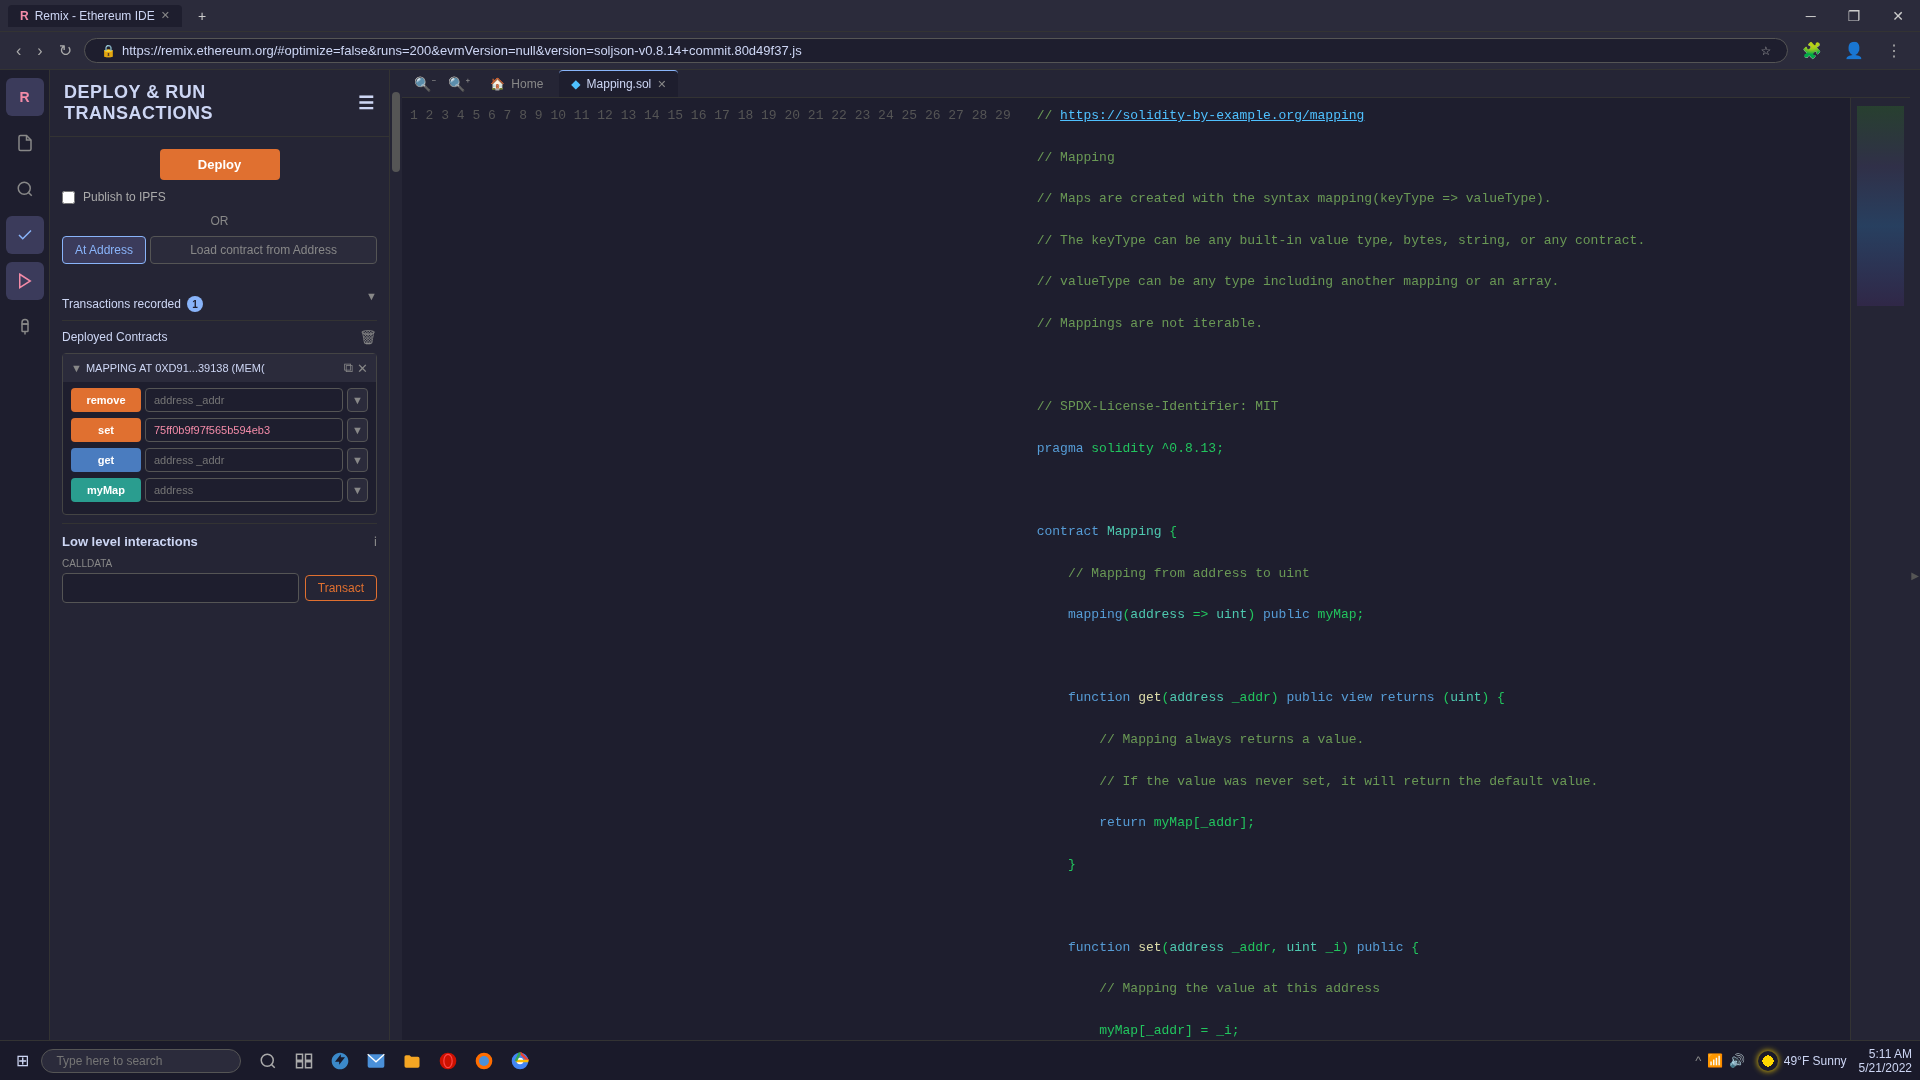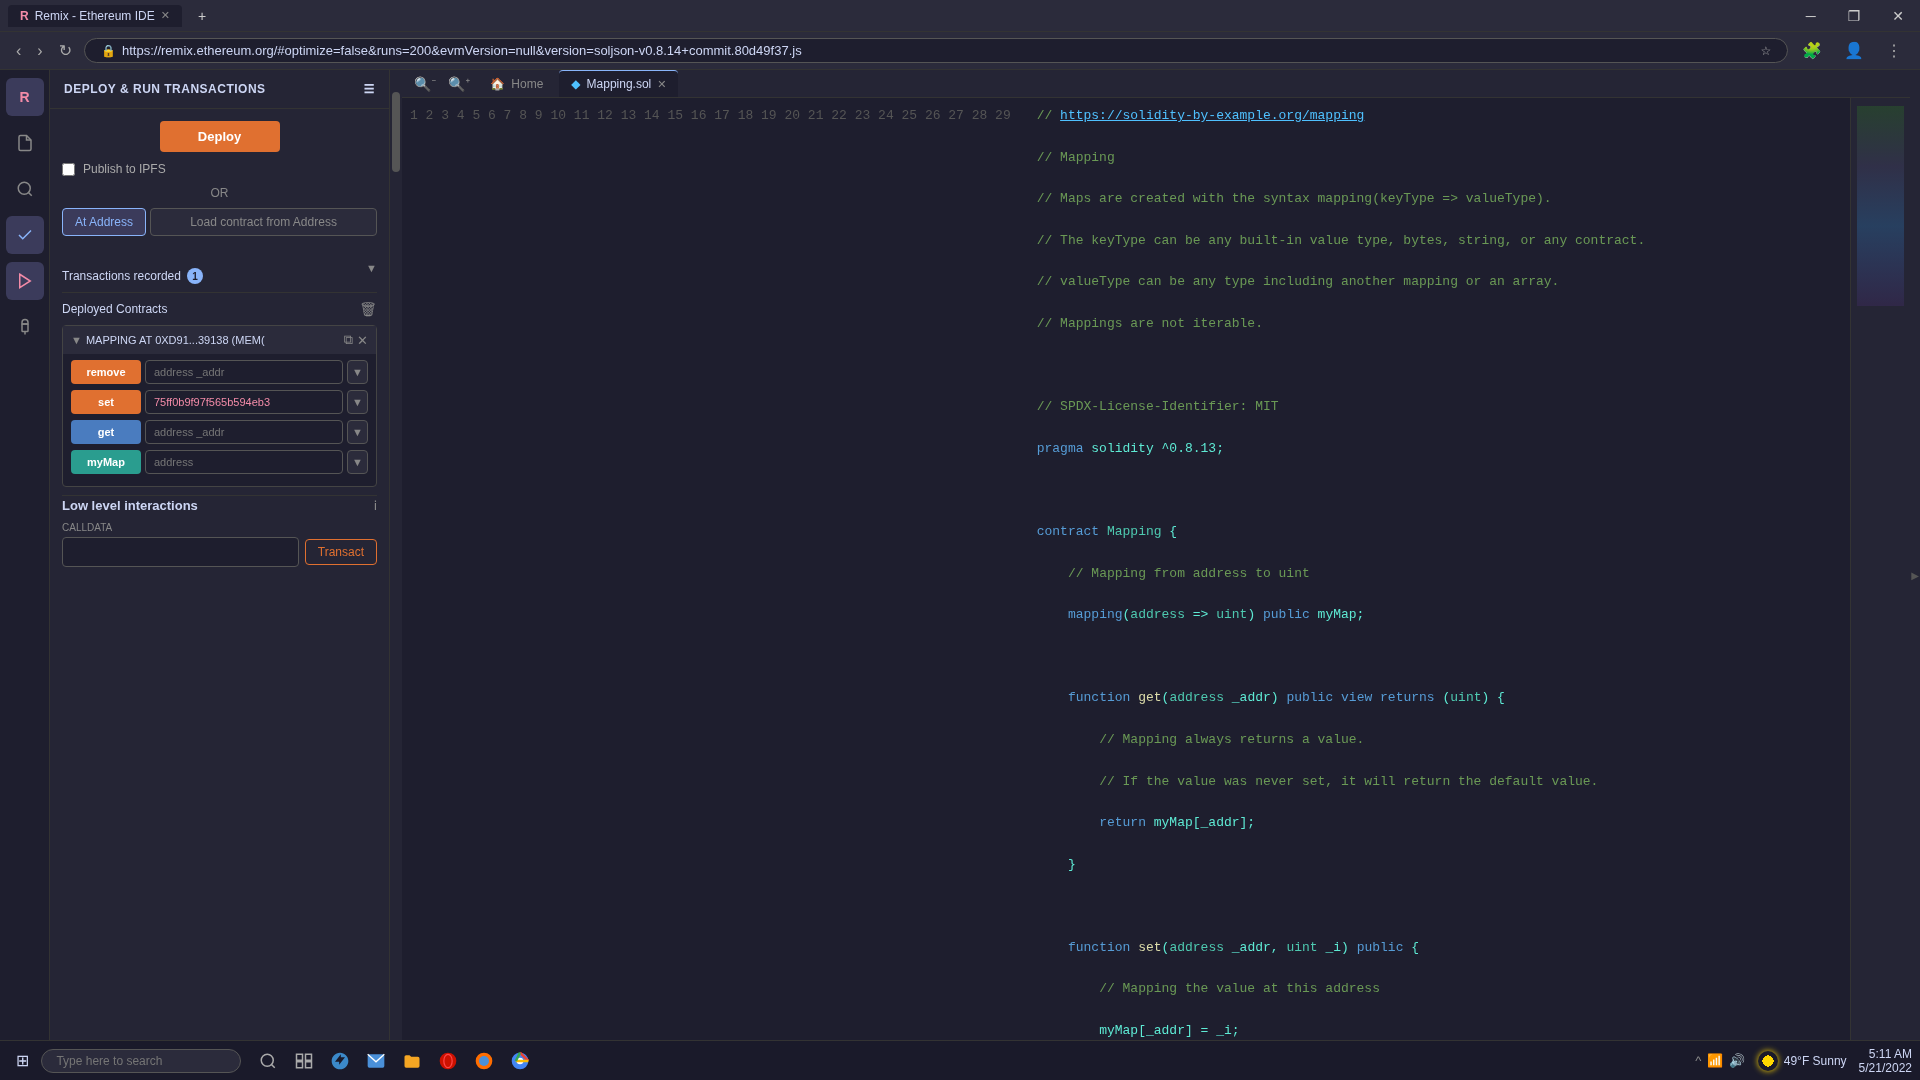--- a/index.html
+++ b/index.html
@@ -92,21 +92,21 @@
     .deploy-panel {
       width: 340px;
       background: #252535;
       border-right: 1px solid #333;
       display: flex;
       flex-direction: column;
       overflow-y: auto;
     }
     .deploy-panel-header {
       padding: 12px 14px;
-      font-size: 12px;
+      font-size: 18px;
       font-weight: bold;
       color: #cdd6f4;
       border-bottom: 1px solid #333;
       display: flex;
       align-items: center;
       justify-content: space-between;
       text-transform: uppercase;
       letter-spacing: 0.5px;
     }
     .deploy-panel-content { padding: 12px; flex: 1; }
@@ -259,21 +259,21 @@
       background: #2b2b3b;
       border: 1px solid #555;
       color: #888;
       padding: 5px 4px;
       border-radius: 4px;
       cursor: pointer;
       font-size: 11px;
     }
 
     .low-level-section {
-      padding: 0 0;
+      padding: 8px 0;
       border-top: 1px solid #333;
       margin-top: 8px;
     }
     .low-level-header {
       display: flex;
       align-items: center;
       justify-content: space-between;
       margin-bottom: 8px;
     }
     .low-level-title { font-size: 13px; color: #cdd6f4; font-weight: bold; }
@@ -354,21 +354,21 @@
       line-height: 1.6;
       overflow-y: auto;
       white-space: pre;
     }
     .code-line { display: block; }
     .c-comment { color: #6a9955; }
     .c-keyword { color: #569cd6; }
     .c-function { color: #dcdcaa; }
     .c-type { color: #4ec9b0; }
     .c-link { color: #4fc1ff; text-decoration: underline; }
-    .c-default { color: #5eead4; }
+    .c-default { color: #22c55e; }
 
     
     .minimap {
       width: 60px;
       background: #252535;
       border-left: 1px solid #333;
     }
     .minimap-code {
       padding: 4px 2px;
       font-size: 3px;

